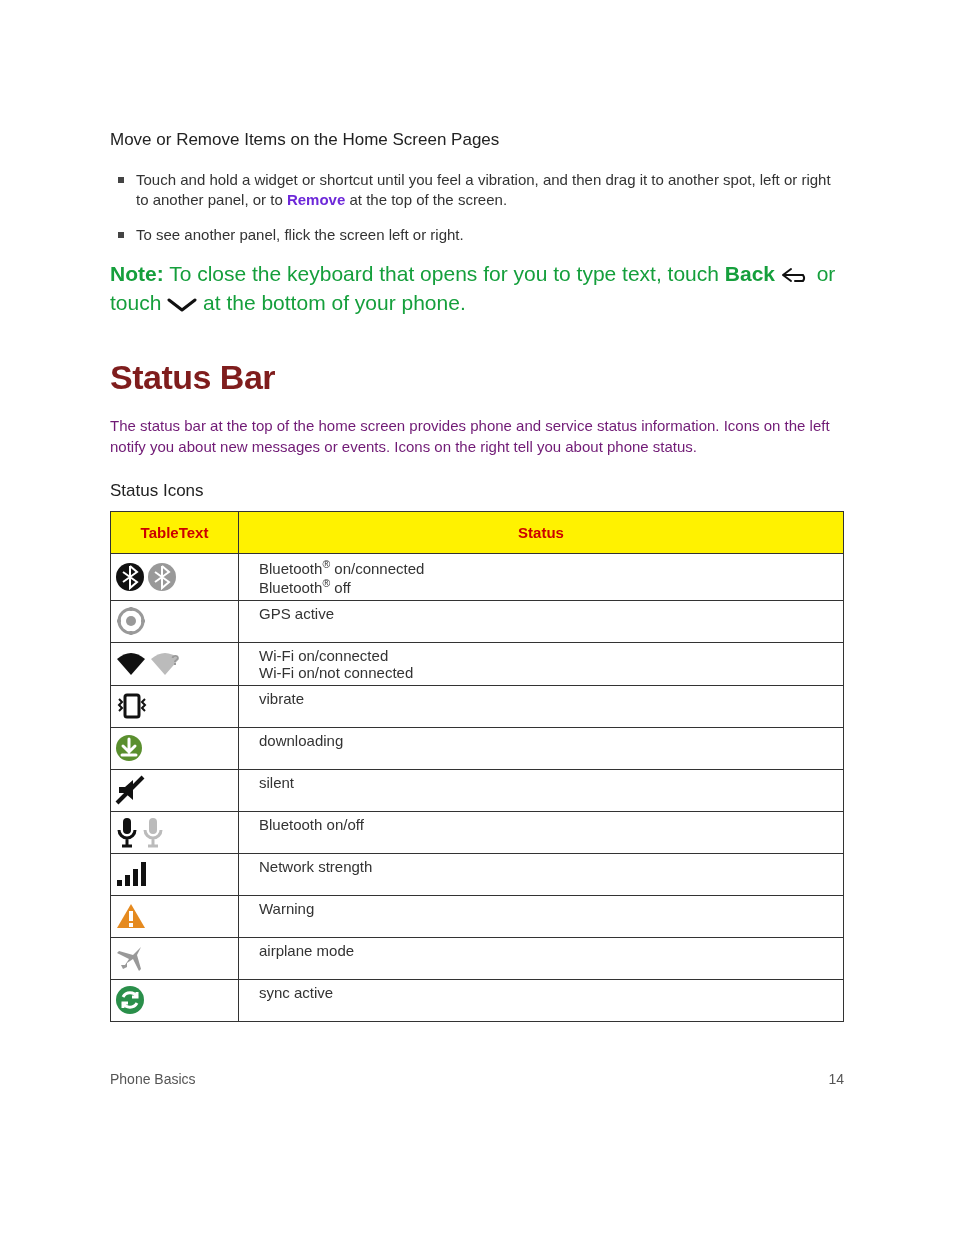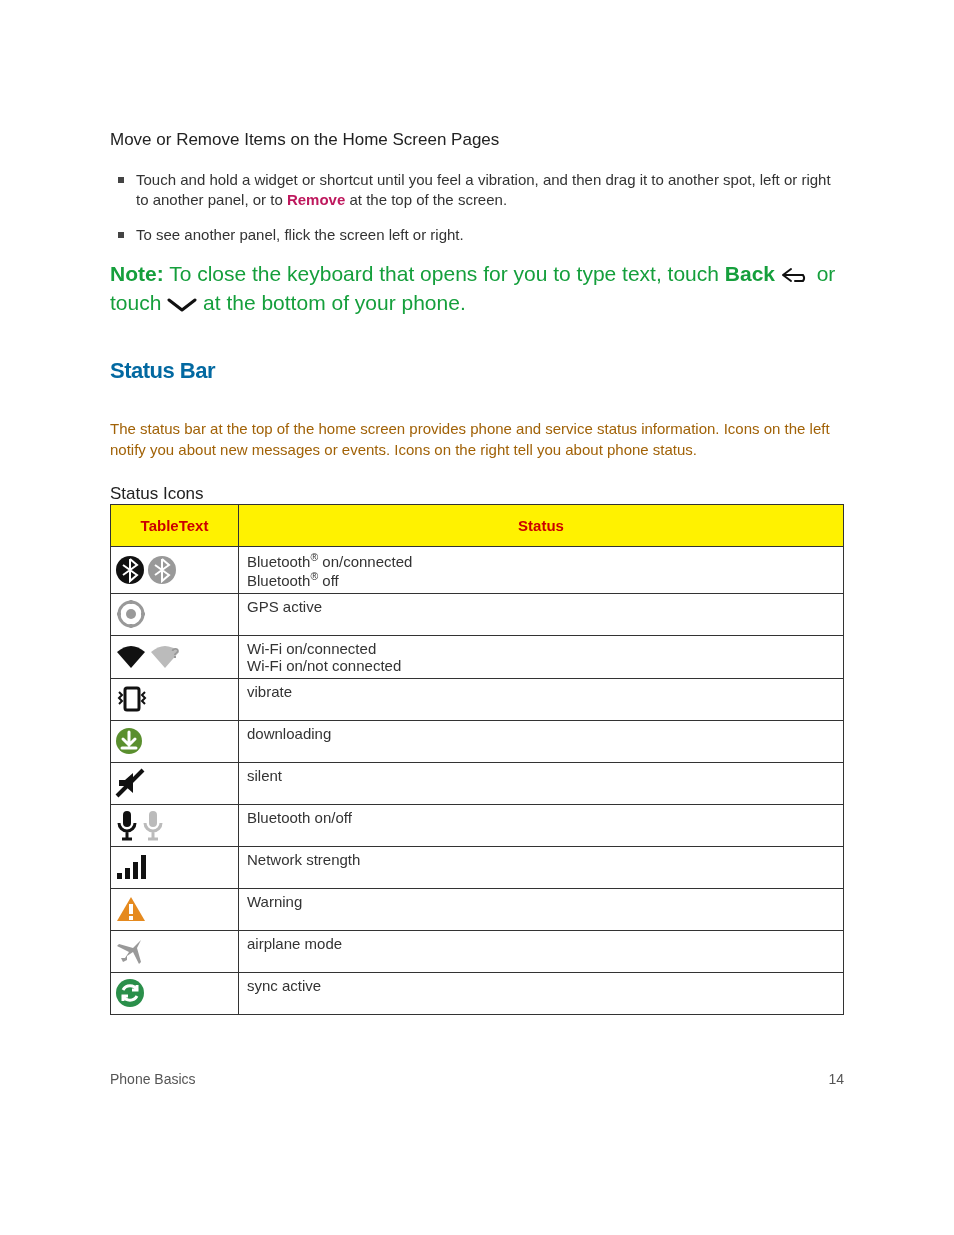--- a/index.html
+++ b/index.html
@@ -6,31 +6,31 @@
   html, body { width: 954px; height: 1235px; background: #fff; font-family: Arial, Helvetica, sans-serif; color: #333; }
   .page { padding: 130px 110px 0 110px; position: relative; height: 1147px; }
   .sub-heading { font-size: 17px; color: #222; margin-bottom: 20px; }
   ul.bul { list-style: none; padding-left: 26px; }
   ul.bul li { position: relative; font-size: 15px; color: #333; line-height: 1.35; margin-bottom: 14px; }
   ul.bul li::before { content: ""; position: absolute; left: -18px; top: 7px; width: 6px; height: 6px; background: #444; }
   .note { color: #159f3c; font-size: 21px; line-height: 1.4; margin-top: 10px; margin-bottom: 40px; }
   .note .bold { font-weight: bold; }
   .note .bold-black { font-weight: bold; }
   .note svg { vertical-align: middle; }
-  h1.big { font-family: Arial, Helvetica, sans-serif; font-weight: 900; font-size: 22px; color: #0369a1; letter-spacing: -0.5px; margin-bottom: 34px; }
-  .para { font-size: 15px; line-height: 1.4; color: #a16207; margin-bottom: 24px; }
-  .sub2 { font-size: 17px; color: #222; }
+  h1.big { font-family: Arial, Helvetica, sans-serif; font-weight: 900; font-size: 34px; color: #7f1d1d; letter-spacing: -0.5px; margin-bottom: 18px; }
+  .para { font-size: 15px; line-height: 1.4; color: #701a75; margin-bottom: 24px; }
+  .sub2 { font-size: 17px; color: #222; margin-bottom: 10px; }
   table.icons { border-collapse: collapse; width: 100%; margin-bottom: 30px; }
   table.icons th { background: #fff200; border: 1px solid #333; padding: 12px 6px; font-size: 15px; color: #c00; font-weight: bold; text-align: center; }
-  table.icons td { border: 1px solid #333; padding: 4px 8px; font-size: 15px; color: #333; vertical-align: top; }
+  table.icons td { border: 1px solid #333; padding: 4px 20px; font-size: 15px; color: #333; vertical-align: top; }
   table.icons td.icon-cell { width: 128px; height: 42px; padding: 2px 4px; vertical-align: middle; }
   .icon-row { display: flex; gap: 2px; align-items: center; height: 100%; }
   .sup { font-size: 0.7em; vertical-align: super; }
   .footer { position: absolute; bottom: 60px; left: 110px; right: 110px; display: flex; justify-content: space-between; font-size: 14px; color: #555; align-items: center; }
-  .bold-inline { font-weight: bold; color: #be185d; }
+  .bold-inline { font-weight: bold; color: #6d28d9; }
 </style>
 </head>
 <body>
 
 <div class="page">
 
   <div class="sub-heading">Move or Remove Items on the Home Screen Pages</div>
 
   <ul class="bul">
     <li>

